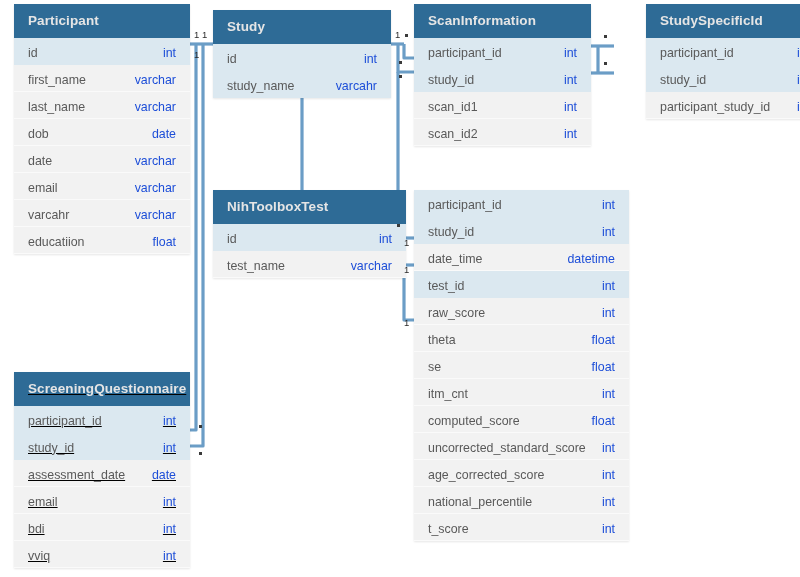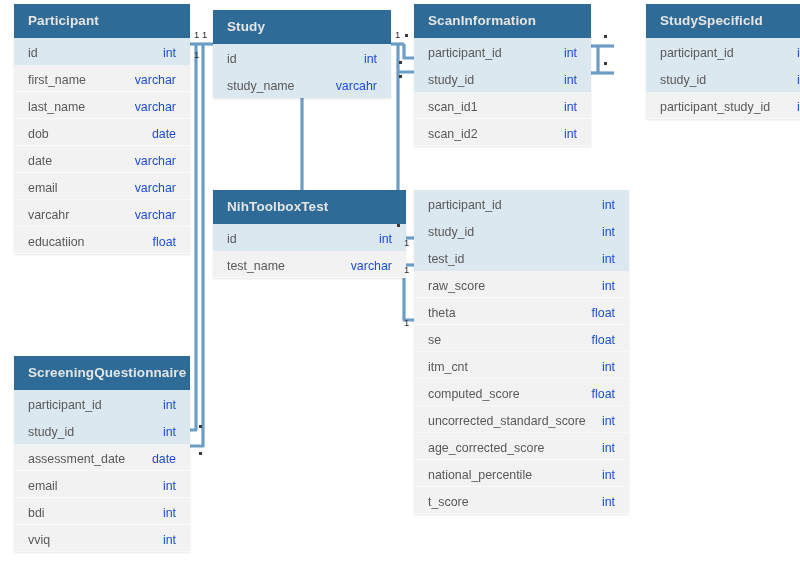--- a/index.html
+++ b/index.html
@@ -215,20 +215,24 @@
       </div>
       <div class="entity" style="left: 414px; top: 190px; width: 215px;">
         <div class="field-row key">
           <span class="field-name">participant_id</span>
           <span class="field-type">int</span>
         </div>
         <div class="field-row key">
           <span class="field-name">study_id</span>
           <span class="field-type">int</span>
         </div>
+        <div class="field-row">
+          <span class="field-name">date_time</span>
+          <span class="field-type">datetime</span>
+        </div>
         <div class="field-row key">
           <span class="field-name">test_id</span>
           <span class="field-type">int</span>
         </div>
         <div class="field-row">
           <span class="field-name">raw_score</span>
           <span class="field-type">int</span>
         </div>
         <div class="field-row">
           <span class="field-name">theta</span>
@@ -256,21 +260,21 @@
         </div>
         <div class="field-row">
           <span class="field-name">national_percentile</span>
           <span class="field-type">int</span>
         </div>
         <div class="field-row">
           <span class="field-name">t_score</span>
           <span class="field-type">int</span>
         </div>
       </div>
-      <div class="entity" style="left: 14px; top: 356px; width: 176px;">
+      <div class="entity" style="left: 14px; top: 372px; width: 176px; text-decoration: underline;">
         <div class="entity-header">ScreeningQuestionnaire</div>
         <div class="field-row key">
           <span class="field-name">participant_id</span>
           <span class="field-type">int</span>
         </div>
         <div class="field-row key">
           <span class="field-name">study_id</span>
           <span class="field-type">int</span>
         </div>
         <div class="field-row">

